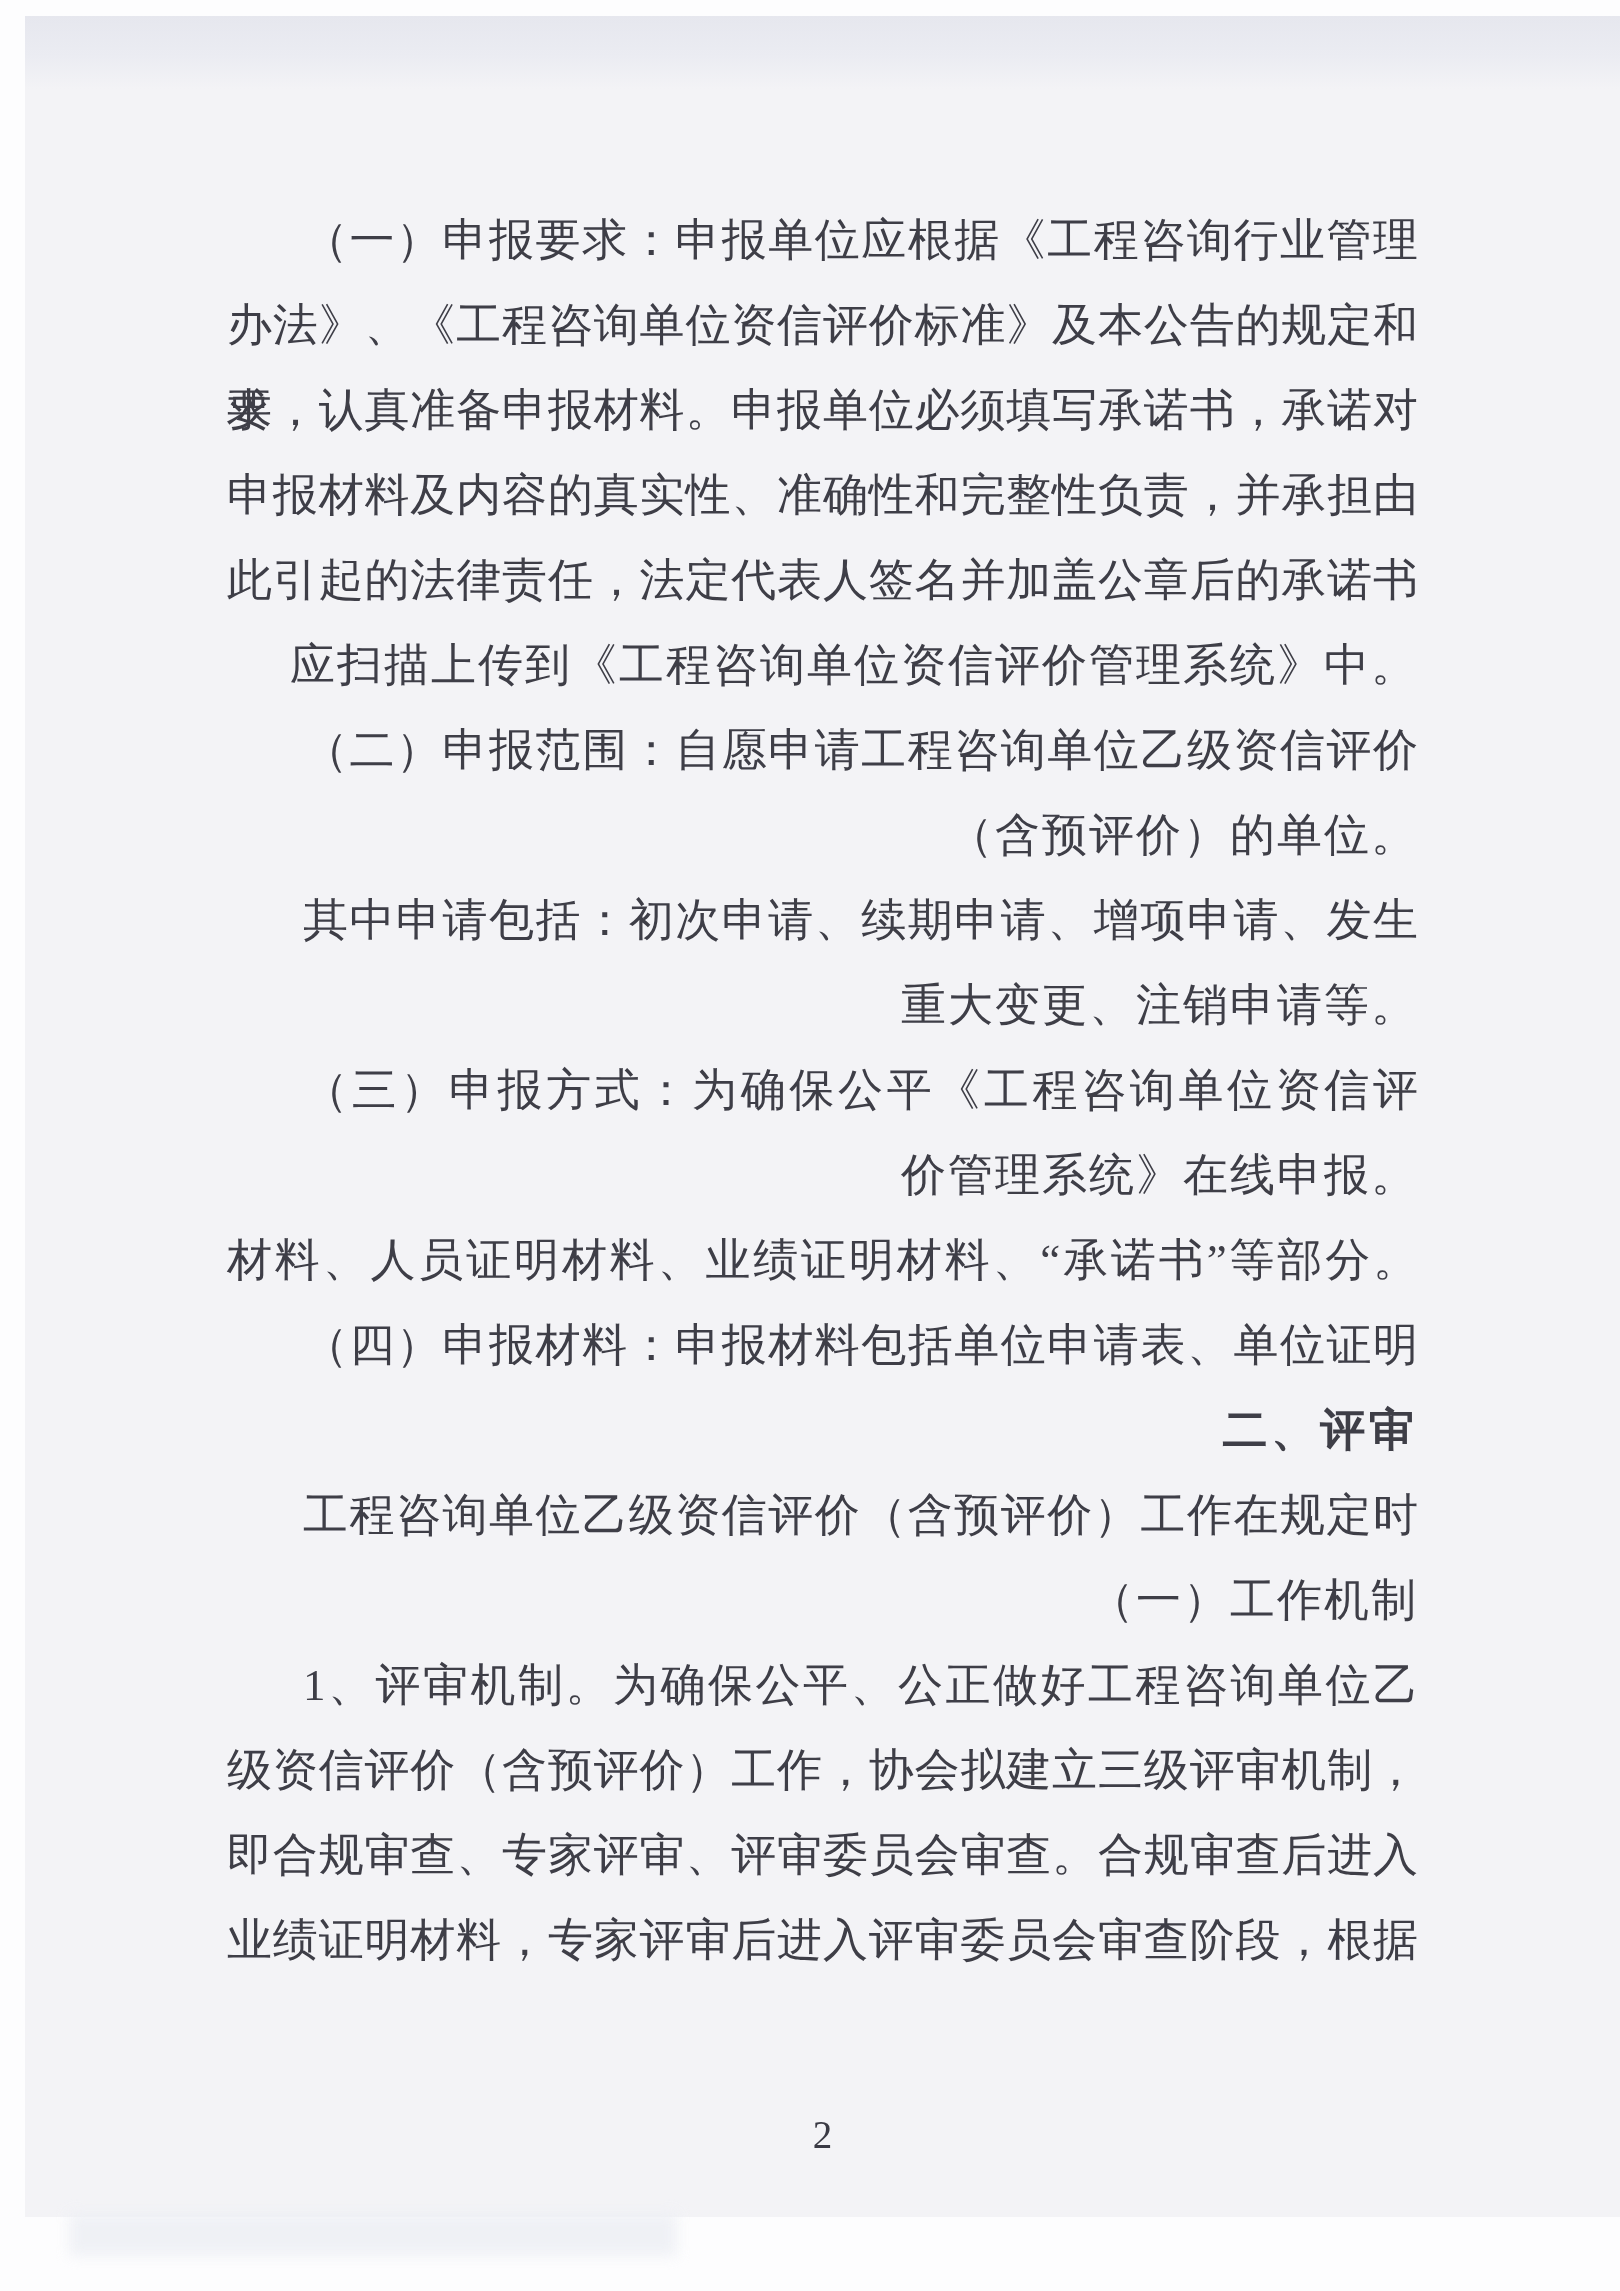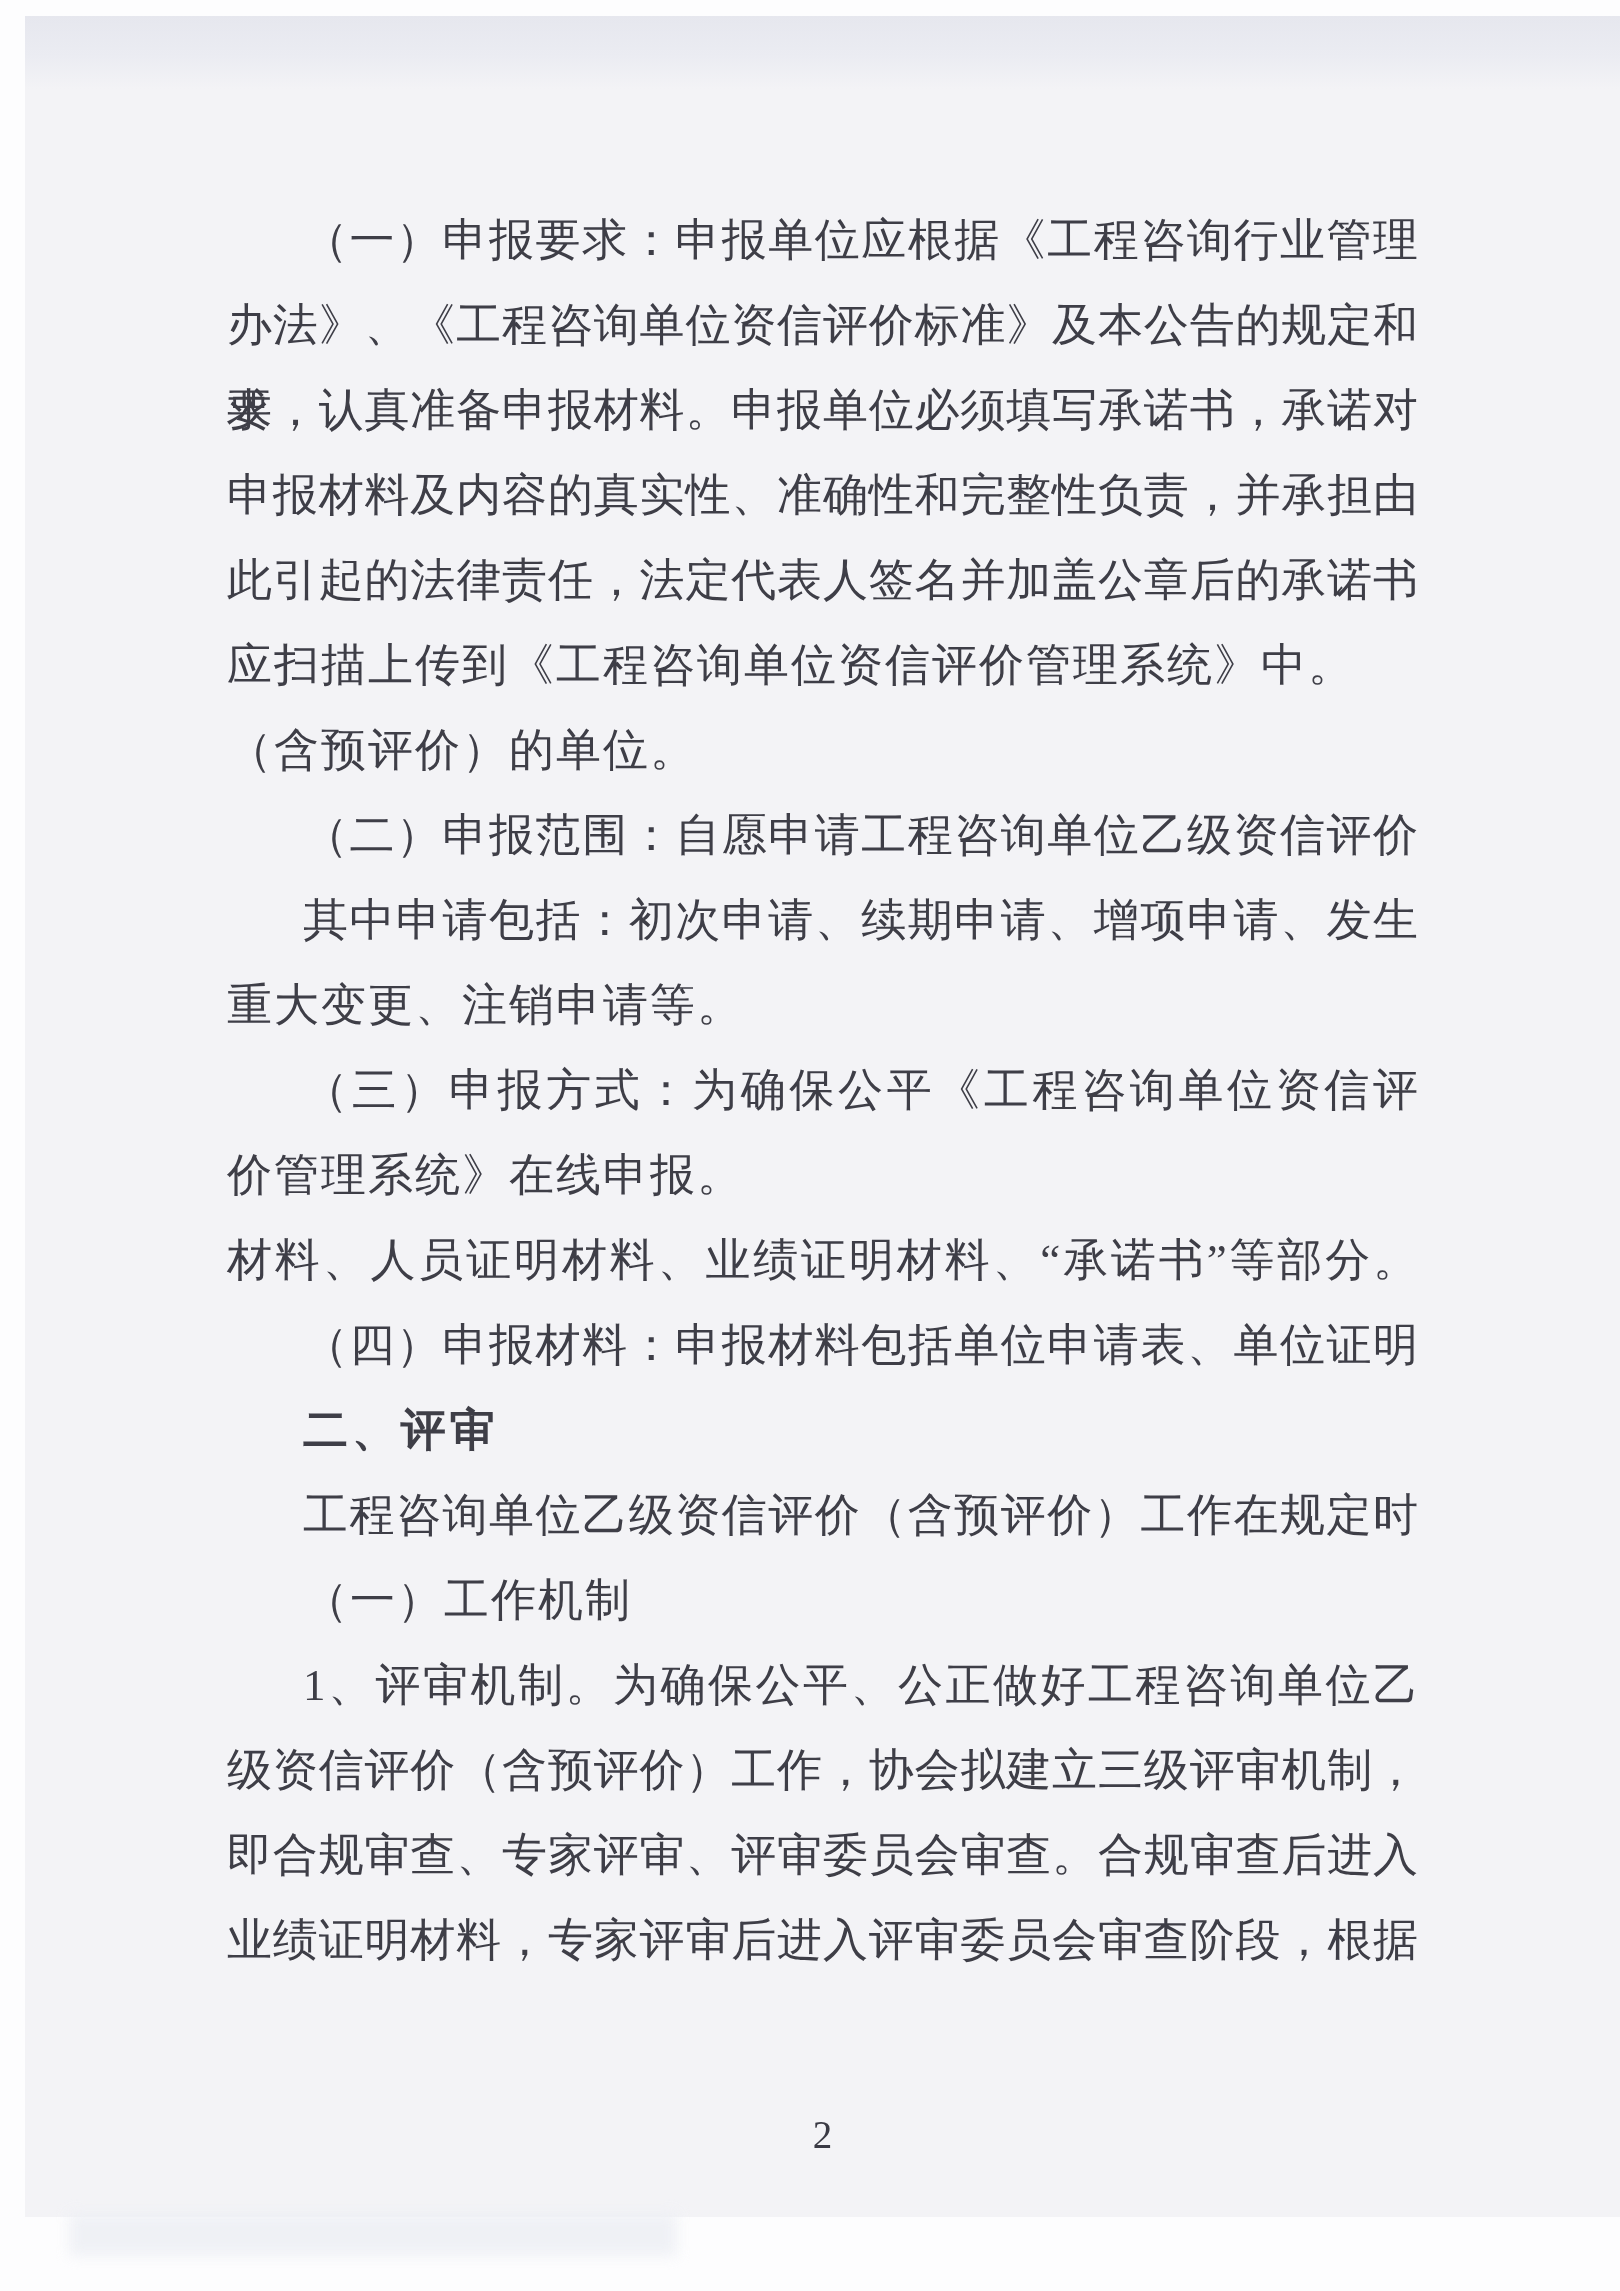--- a/index.html
+++ b/index.html
@@ -42,21 +42,21 @@
     left: 227px; top: 198px;
     width: 1191px;
     color: #3e3e47;
     font-size: 45px;
   }
   .line {
     height: 85px;
     line-height: 85px;
     letter-spacing: 2px;
     white-space: nowrap;
-    text-align: left;
+    text-align: right;
   }
   
   .line.fill {
     white-space: normal;
     letter-spacing: 0;
     text-align: justify;
     text-align-last: justify;
   }
   .line.indent { text-indent: 76px; }
   .line.bold { font-weight: bold; letter-spacing: 3.9px; }
@@ -78,22 +78,22 @@
   <div class="top-band"></div>
   <div class="ghost-smudge"></div>
 
   <div class="content">
     <div class="line indent fill">（一）申报要求：申报单位应根据《工程咨询行业管理</div>
     <div class="line fill">办法》、《工程咨询单位资信评价标准》及本公告的规定和要</div>
     <div class="line fill">求，认真准备申报材料。申报单位必须填写承诺书，承诺对</div>
     <div class="line fill">申报材料及内容的真实性、准确性和完整性负责，并承担由</div>
     <div class="line fill">此引起的法律责任，法定代表人签名并加盖公章后的承诺书</div>
     <div class="line">应扫描上传到《工程咨询单位资信评价管理系统》中。</div>
+    <div class="line indent fill">（二）申报范围：自愿申请工程咨询单位乙级资信评价</div>
     <div class="line">（含预评价）的单位。</div>
-    <div class="line indent fill">（二）申报范围：自愿申请工程咨询单位乙级资信评价</div>
     <div class="line indent fill">其中申请包括：初次申请、续期申请、增项申请、发生</div>
     <div class="line">重大变更、注销申请等。</div>
     <div class="line indent fill">（三）申报方式：为确保公平《工程咨询单位资信评</div>
     <div class="line">价管理系统》在线申报。</div>
     <div class="line fill">材料、人员证明材料、业绩证明材料、“承诺书”等部分。</div>
     <div class="line indent fill">（四）申报材料：申报材料包括单位申请表、单位证明</div>
     <div class="line indent bold">二、评审</div>
     <div class="line indent fill">工程咨询单位乙级资信评价（含预评价）工作在规定时</div>
     <div class="line indent">（一）工作机制</div>
     <div class="line indent fill">1、评审机制。为确保公平、公正做好工程咨询单位乙</div>

